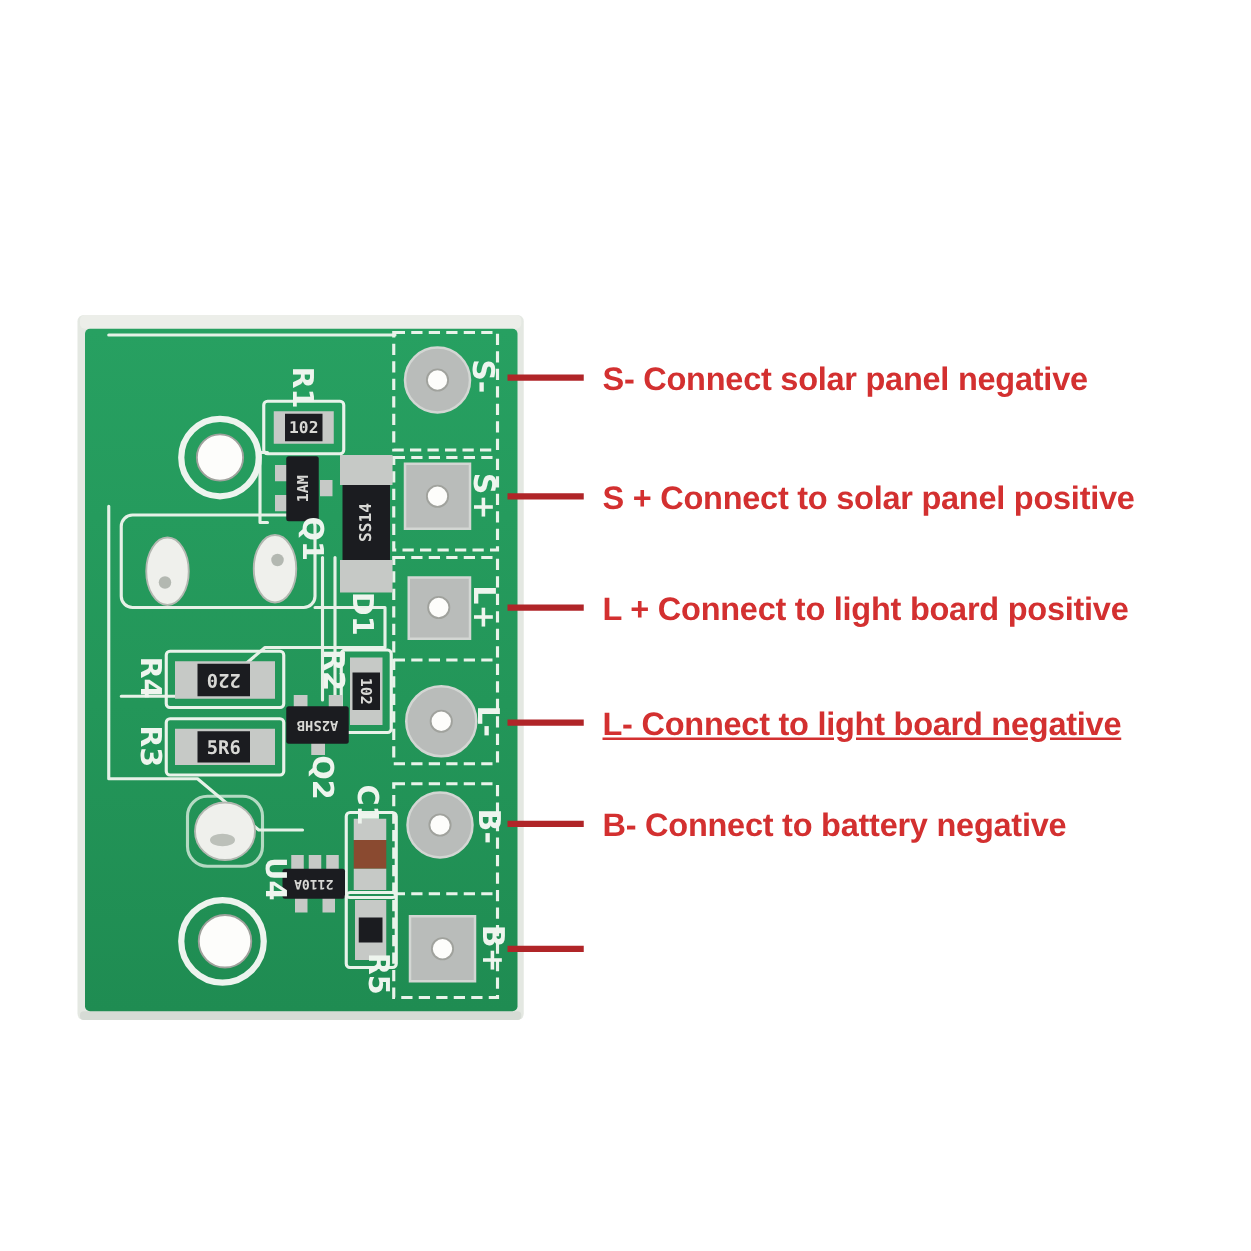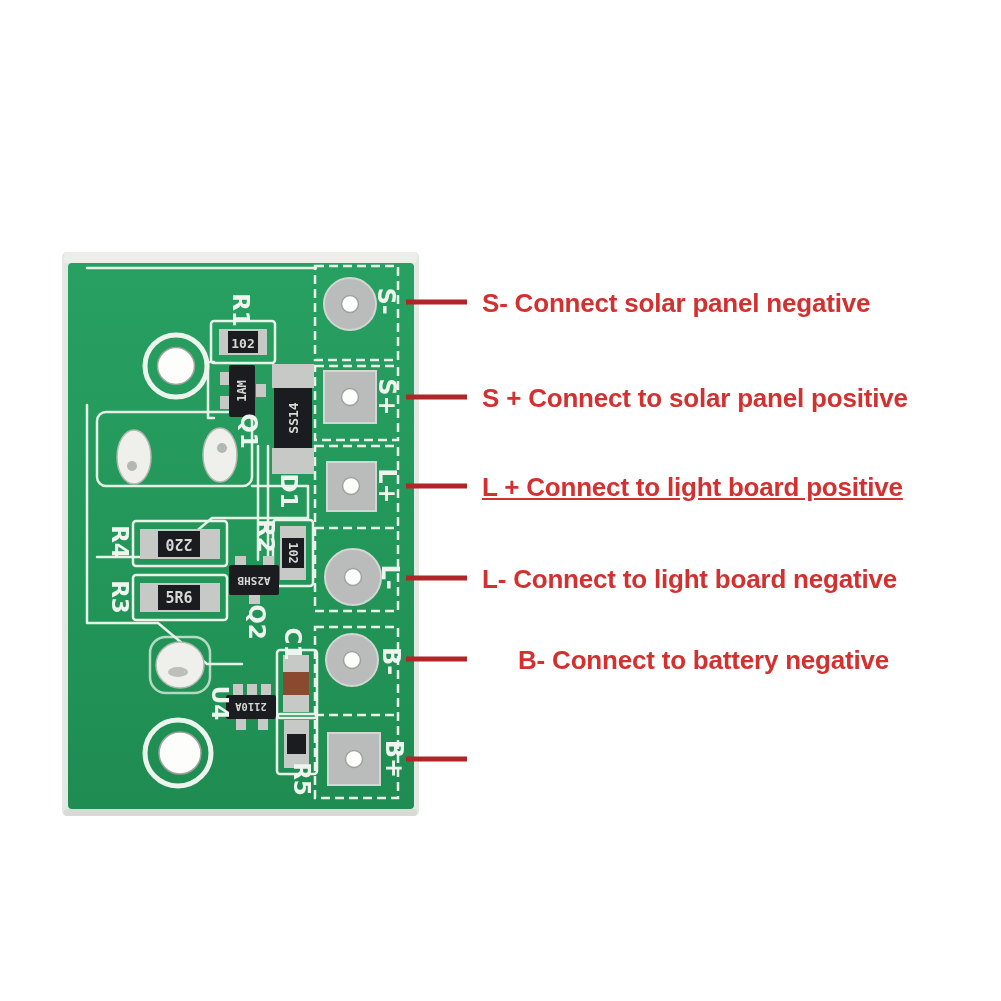--- a/index.html
+++ b/index.html
@@ -4,23 +4,23 @@
 <style>
   html,body{margin:0;padding:0;background:#ffffff;}
   .stage{position:relative;width:1001px;height:1001px;background:#ffffff;overflow:hidden;
          font-family:"Liberation Sans",sans-serif;}
   .board-svg{position:absolute;left:0;top:0;}
   .ann{position:absolute;left:482px;white-space:nowrap;
        font:700 26px/34px "Liberation Sans",sans-serif;
        color:#d33030;letter-spacing:-0.2px;}
   .ann-0{top:286px;}
   .ann-1{top:381px;}
-  .ann-2{top:470px;text-decoration:underline;}
-  .ann-3{top:562px;}
-  .ann-4{top:643px;margin-left:36px;}
+  .ann-2{top:470px;}
+  .ann-3{top:562px;text-decoration:underline;}
+  .ann-4{top:643px;}
   .ann-5{top:743px;}
   
   .silk{fill:#eef5ee;font:700 23px "DejaVu Sans",sans-serif;}
   .padlbl{fill:#eef5ee;font:700 24px "DejaVu Sans",sans-serif;}
   .mark{fill:#d8d8d5;font-family:"DejaVu Sans Mono",monospace;font-weight:700;}
   .sline{stroke:#e6f1e7;stroke-width:2.5;fill:none;stroke-linejoin:round;stroke-linecap:round;}
   .dash{stroke:#e9f3ea;stroke-width:2.5;fill:none;stroke-dasharray:9 5;}
   .pad{fill:#b9bcba;stroke:#d3d6d3;stroke-width:2;}
   .hole{fill:#fdfdfb;stroke:#a0a29d;stroke-width:1.5;}
   .chip{fill:#1b1c20;}

